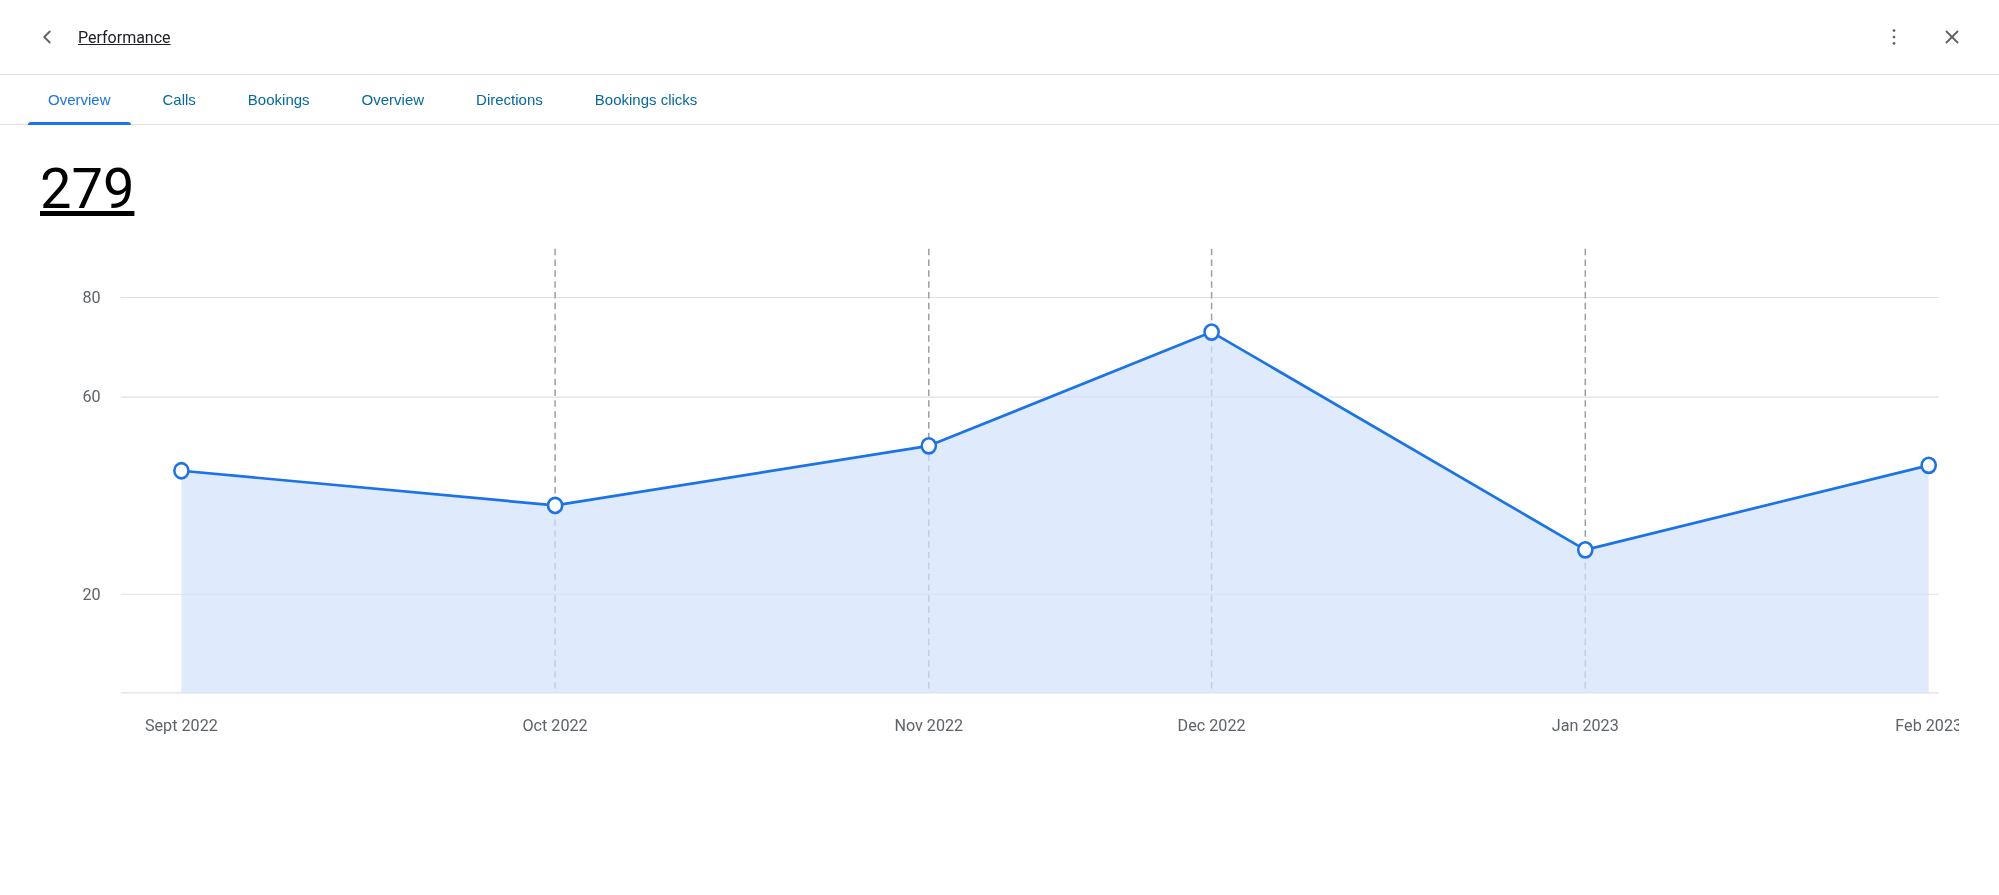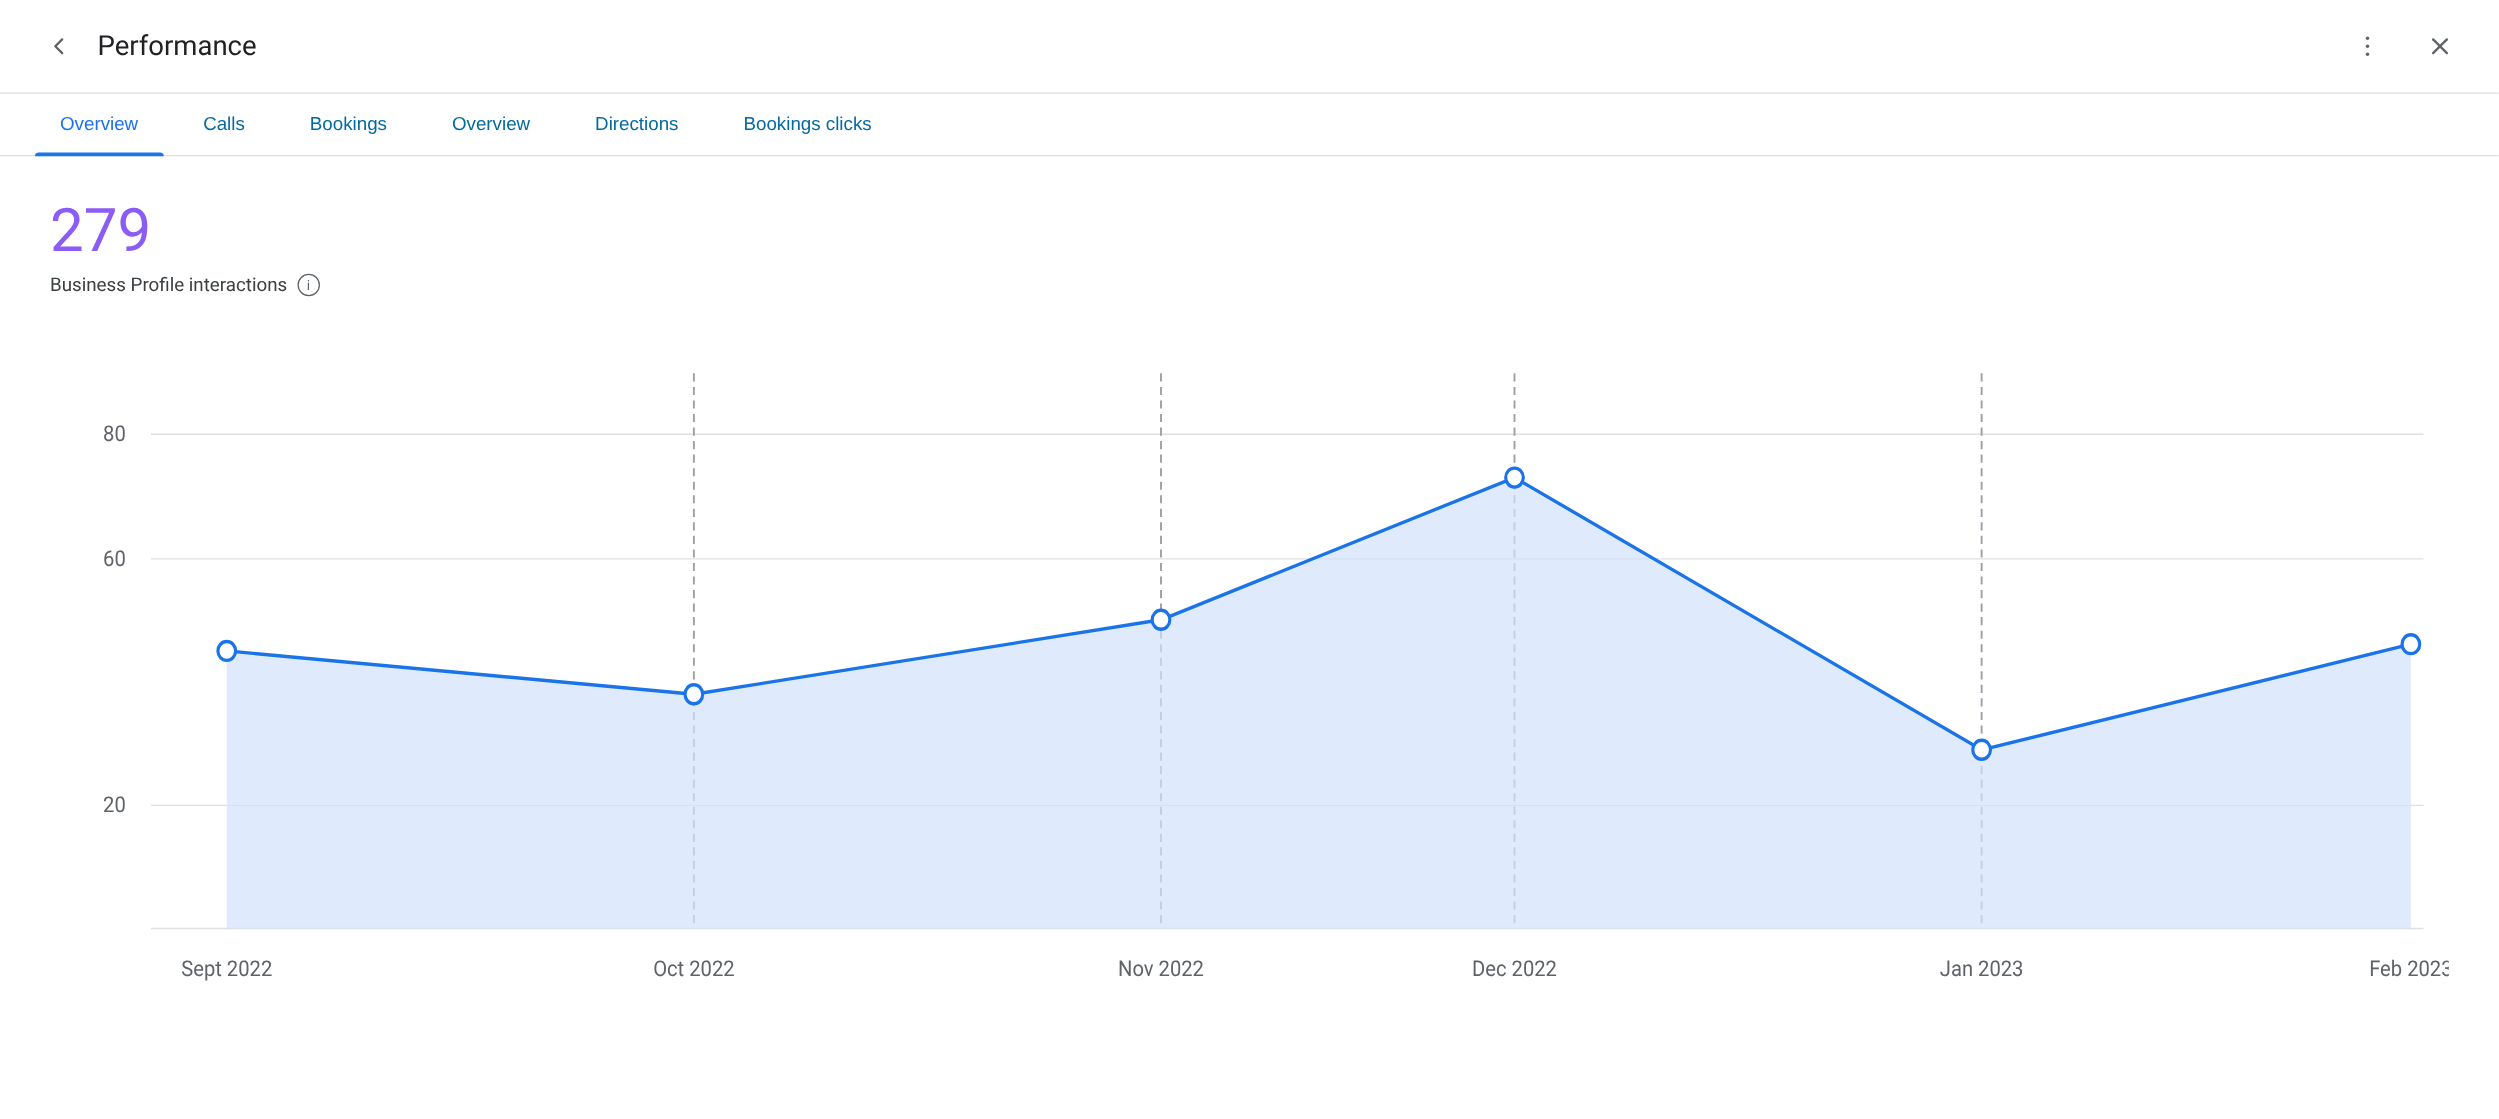--- a/index.html
+++ b/index.html
@@ -26,24 +26,25 @@
       cursor: pointer;
       padding: 8px;
       margin-right: 12px;
       color: #5f6368;
       font-size: 22px;
       display: flex;
       align-items: center;
     }
 
     .header-title {
-      font-size: 22px;
+      font-size: 16px;
       font-weight: 400;
       color: #202124;
       flex: 1;
+      text-decoration: underline;
     }
 
     .header-actions {
       display: flex;
       align-items: center;
       gap: 20px;
     }
 
     .more-btn, .close-btn {
       background: none;
@@ -88,25 +89,26 @@
       height: 3px;
       background: #1a73e8;
       border-radius: 3px 3px 0 0;
     }
 
     .main-content {
       padding: 36px 40px 20px 40px;
     }
 
     .metric-value {
-      font-size: 48px;
+      font-size: 56px;
       font-weight: 400;
-      color: #8b5cf6;
+      color: #000000;
       line-height: 1;
       margin-bottom: 10px;
+      text-decoration: underline;
     }
 
     .metric-label {
       font-size: 15px;
       color: #3c4043;
       display: flex;
       align-items: center;
       gap: 8px;
       margin-bottom: 40px;
     }
@@ -168,24 +170,20 @@
   <button class="tab active">Overview</button>
   <button class="tab">Calls</button>
   <button class="tab">Bookings</button>
   <button class="tab">Overview</button>
   <button class="tab">Directions</button>
   <button class="tab">Bookings clicks</button>
 </div>
 
 <div class="main-content">
   <div class="metric-value">279</div>
-  <div class="metric-label">
-    <span>Business Profile interactions</span>
-    <span class="info-icon">i</span>
-  </div>
 
   <div class="chart-container">
     <svg class="chart" viewBox="0 0 1900 480" preserveAspectRatio="none">
 
       <line x1="80" y1="65" x2="1880" y2="65" stroke="#e0e0e0" stroke-width="1"></line>
       <line x1="80" y1="157" x2="1880" y2="157" stroke="#e0e0e0" stroke-width="1"></line>
       <line x1="80" y1="339" x2="1880" y2="339" stroke="#e0e0e0" stroke-width="1"></line>
 
       <line x1="80" y1="430" x2="1880" y2="430" stroke="#e0e0e0" stroke-width="1"></line>
 

